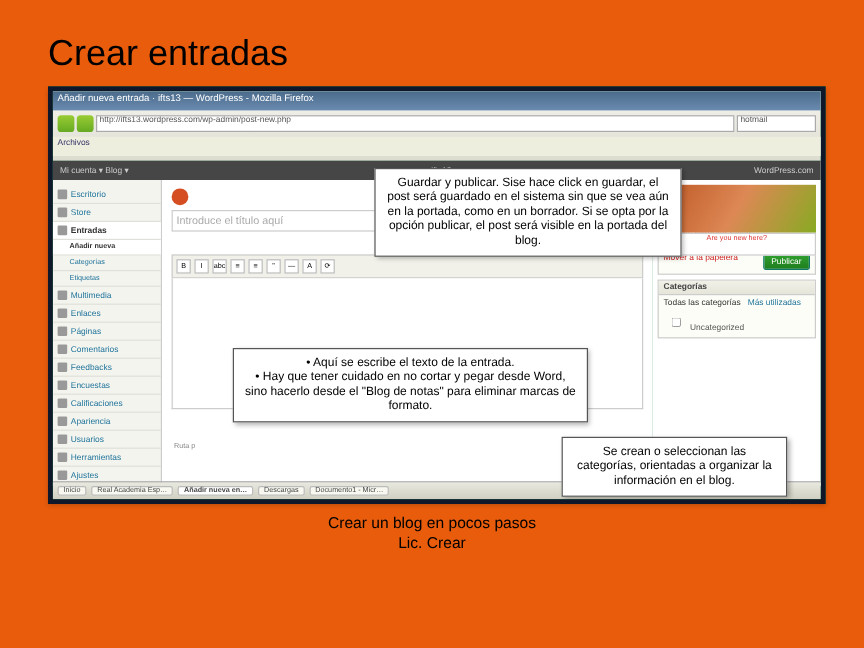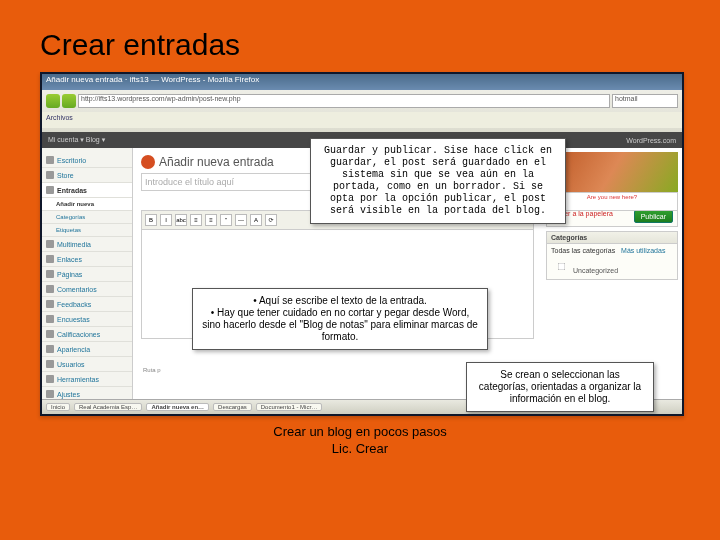--- a/index.html
+++ b/index.html
@@ -17,21 +17,21 @@
     margin: 0 0 10px 0;
     font-size: 30px;
     font-weight: normal;
     color: #000;
   }
   .screenshot-area {
     position: relative;
     width: 640px;
     height: 340px;
     background: #15803d;
-    border: 2px solid #0f172a;
+    border: 4px solid #0f172a;
     box-shadow: 0 2px 4px rgba(0,0,0,0.2);
     overflow: hidden;
   }
   .browser-chrome {
     height: 58px;
     background: linear-gradient(#f5f5f0, #dcdccf);
     border-bottom: 1px solid #bbb;
     font-size: 8px;
     color: #333;
     position: relative;
@@ -203,21 +203,21 @@
     position: absolute;
     background: #fff;
     border: 1px solid #555;
     box-shadow: 2px 2px 4px rgba(0,0,0,0.3);
     font-size: 10px;
     line-height: 1.2;
     text-align: center;
     padding: 6px 8px;
     z-index: 10;
   }
-  .callout.c1 { top: 64px; left: 268px; width: 238px; font-family: Liberation Mono, monospace; }
+  .callout.c1 { top: 64px; left: 268px; width: 238px; }
   .callout.c2 { top: 214px; left: 150px; width: 278px; }
   .callout.c3 { top: 288px; left: 424px; width: 170px; }
   .footer-text {
     text-align: center;
     font-size: 13px;
     color: #000;
     margin-top: 8px;
     line-height: 1.3;
   }
   .ad-banner {
@@ -359,21 +359,20 @@
           </div>
           <div class="wp-menu-item">
             <span class="wp-icon"></span>
             <span>Ajustes</span>
           </div>
         </div>
 
       <div class="wp-main">
         <div class="wp-page-title">
           <span class="thumbtack"></span>
-          <span>Añadir nueva entrada</span>
         </div>
         <div class="title-input">Introduce el título aquí</div>
 
         <div style="display:flex;justify-content:flex-end;gap:4px;font-size:6px;margin-top:4px;">
           <span style="border:1px solid #ccc;border-bottom:none;padding:1px 4px;background:#f6f6ef;">Visual</span>
           <span style="border:1px solid #ccc;border-bottom:none;padding:1px 4px;">HTML</span>
         </div>
         <div class="editor-toolbar" id="editor-toolbar">
             <span class="tbtn">B</span>
             <span class="tbtn">I</span>

